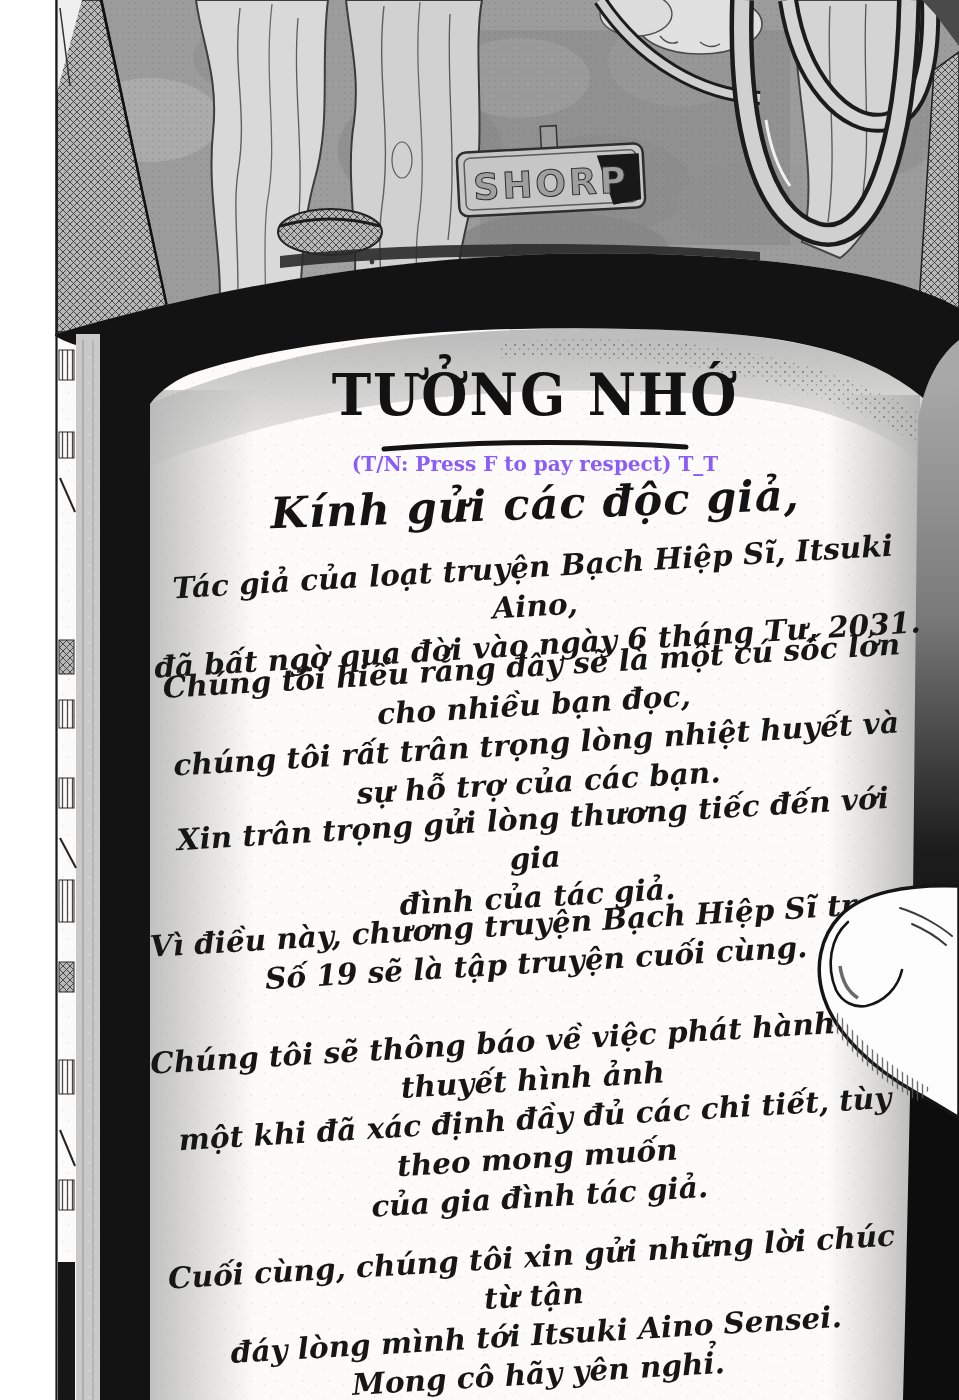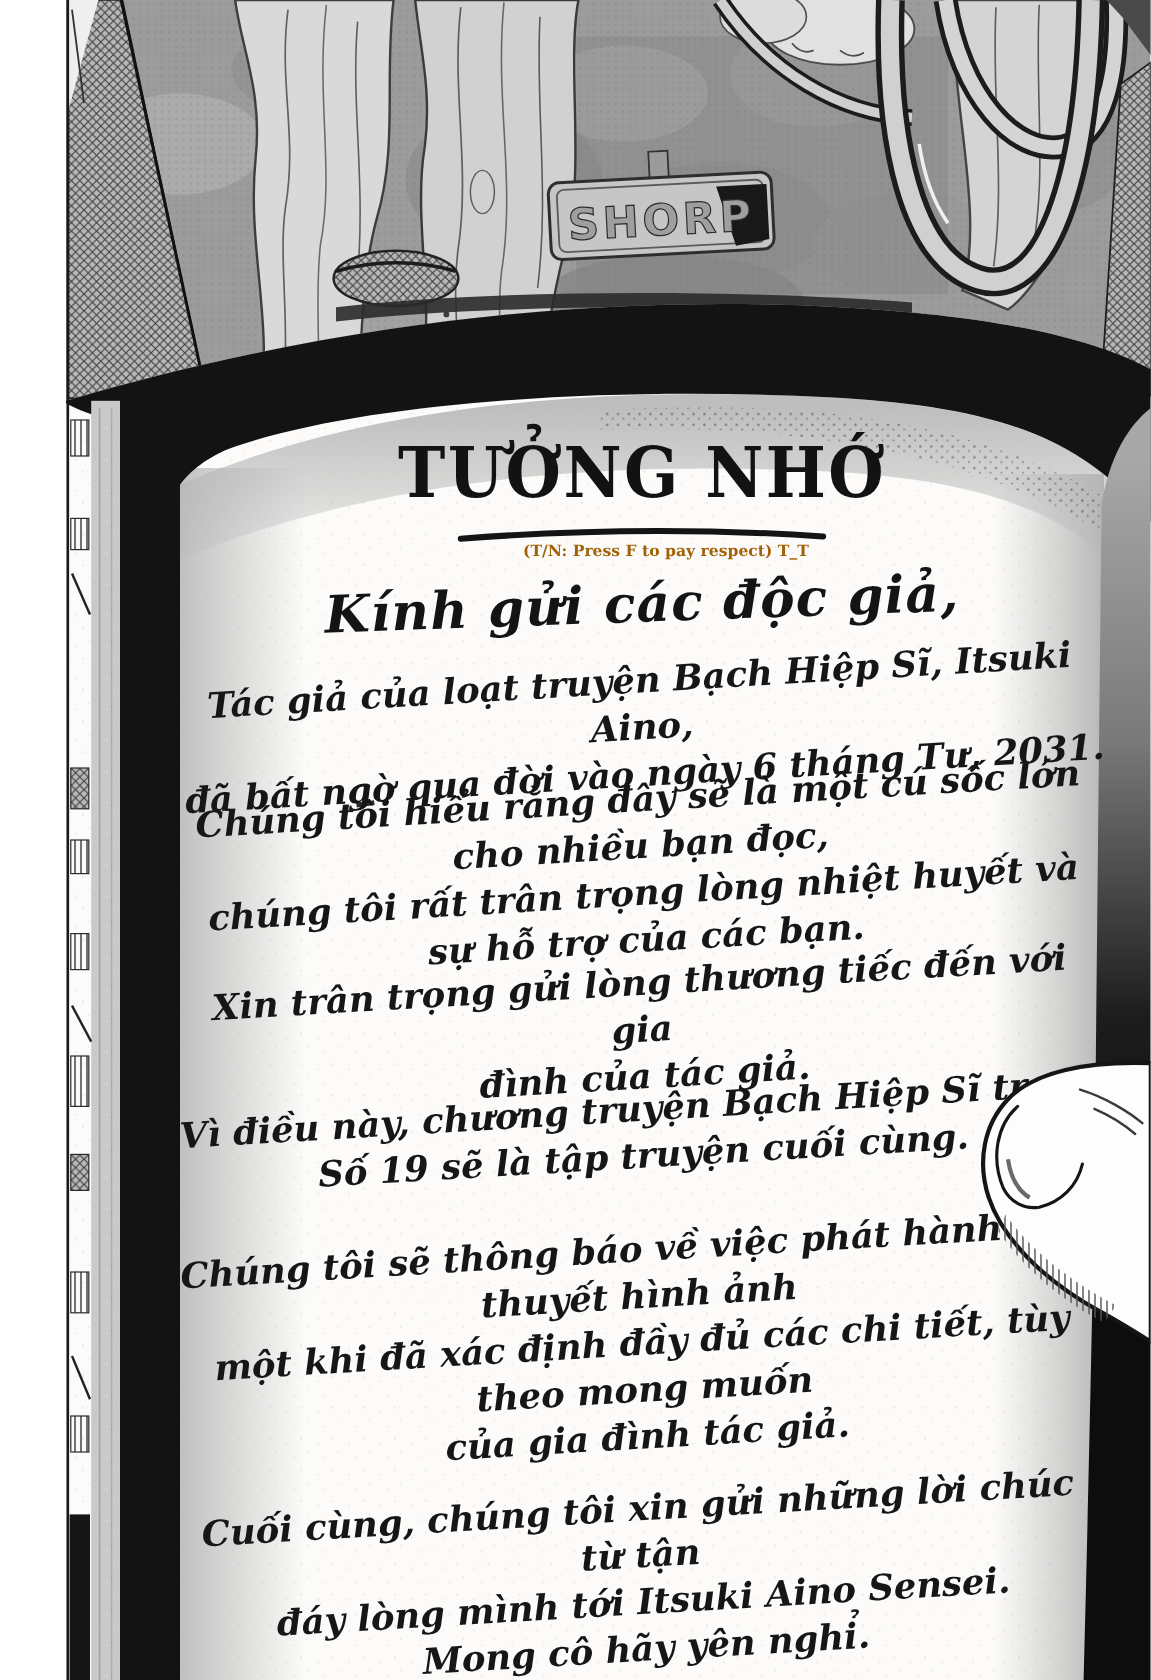--- a/index.html
+++ b/index.html
@@ -9,21 +9,21 @@
   }
   .art-layer{position:absolute;left:0;top:0;z-index:1;}
   .finger-layer{position:absolute;left:800px;top:866px;z-index:5;}
   .text-layer{position:absolute;left:0;top:0;width:784px;height:1400px;z-index:3;}
   .tblock{position:absolute;left:150px;width:770px;text-align:center;color:#181818;}
   .notice-title{
     top:363px;font-size:53px;font-weight:bold;letter-spacing:2px;
     transform:scaleY(1.1);color:#121212;
   }
   .title-underline{position:absolute;top:436px;left:150px;width:770px;text-align:center;}
-  .tn-note{top:452px;font-size:13px;font-weight:bold;color:#a16207;padding-left:20px;}
+  .tn-note{top:452px;font-size:20px;font-weight:bold;color:#8b5cf6;}
   .salutation{
     top:479px;font-size:43px;font-weight:bold;font-style:italic;letter-spacing:1px;
     transform:rotate(-2deg);color:#141414;
   }
   .para{
     font-style:italic;font-weight:bold;font-size:29.5px;line-height:39px;
     transform:rotate(-3.4deg);color:#161616;
   }
   .para span{display:block;}
   .p1{top:547px;}

